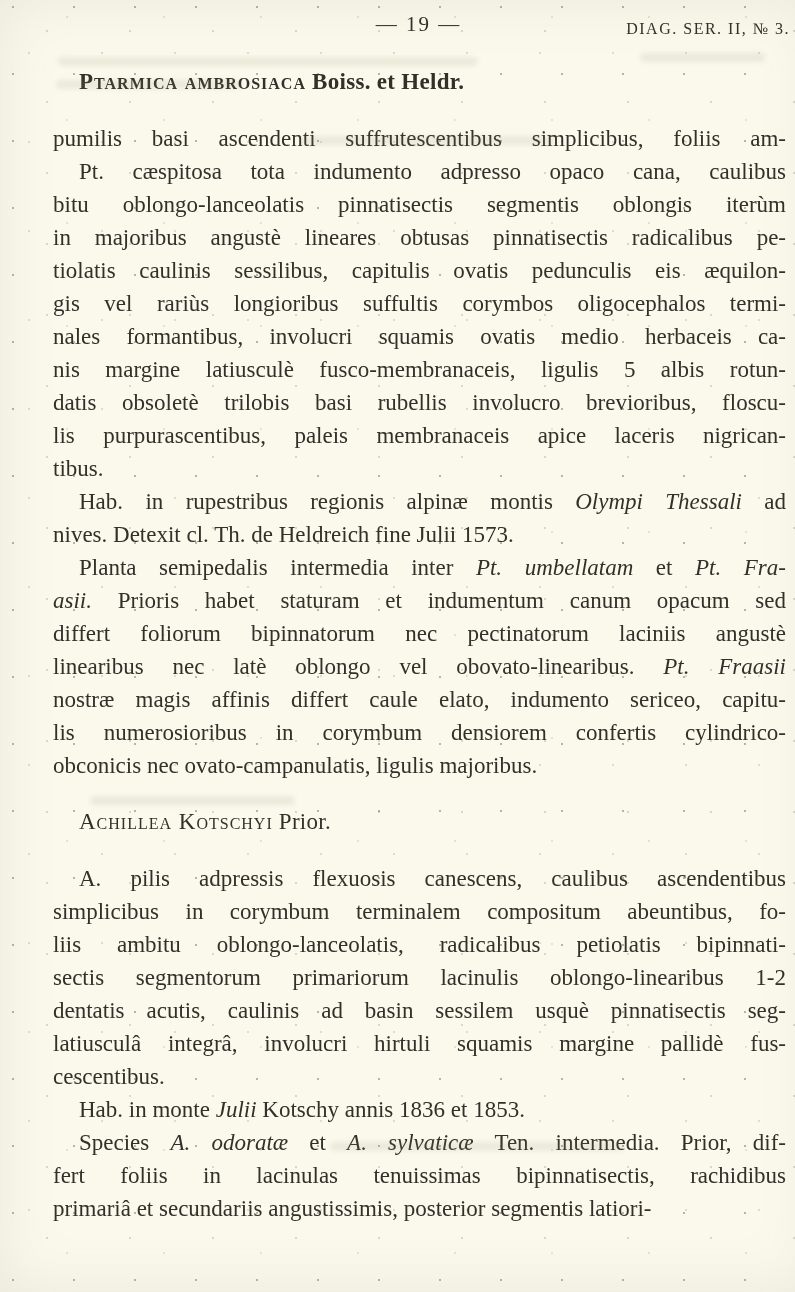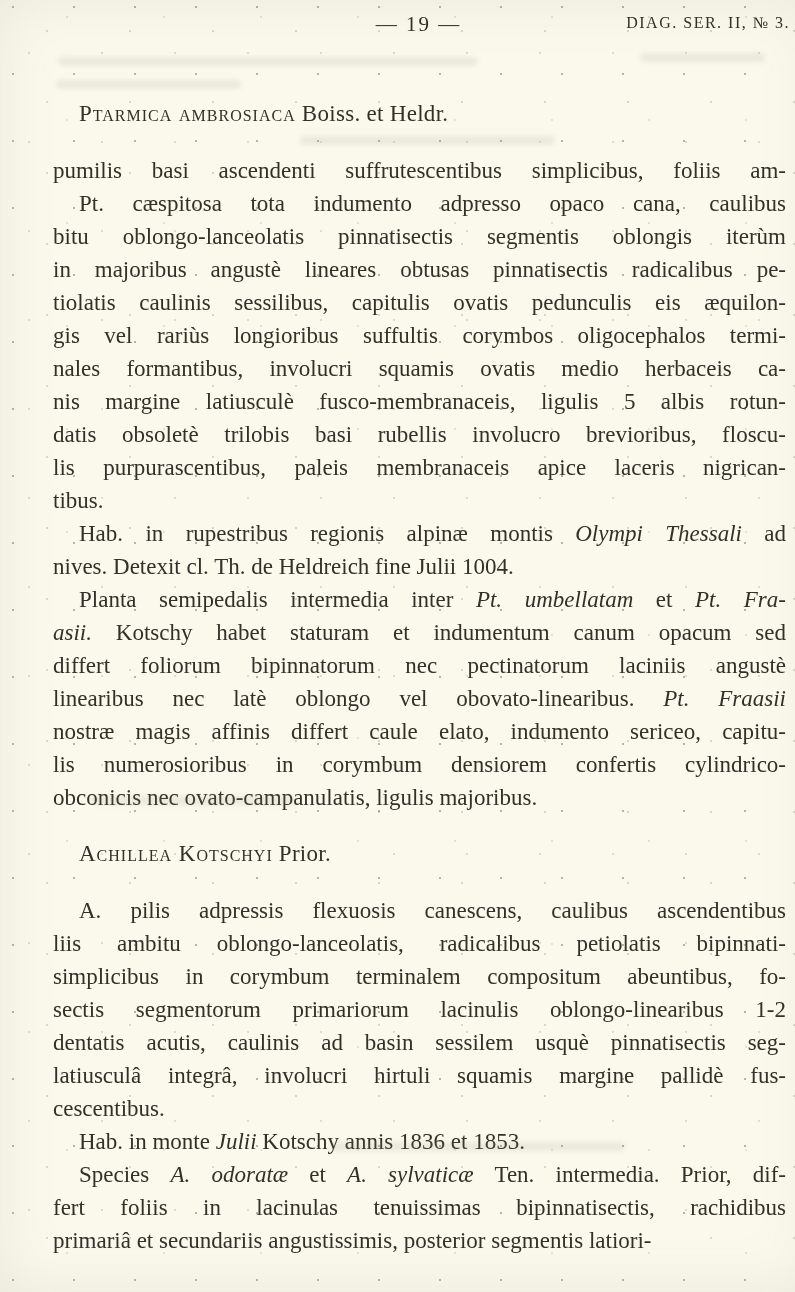--- a/index.html
+++ b/index.html
@@ -25,36 +25,36 @@
   }
 
   
   .running-head { position: relative; height: 34px; padding-top: 10px; }
   .page-number {
     position: absolute; left: 0; right: 0; top: 12px;
     text-align: center;
     font-size: 21px; letter-spacing: 2px;
   }
   .series-label {
-    position: absolute; right: 26px; top: 14px;
+    position: absolute; right: 26px; top: 20px;
     font-size: 16px; letter-spacing: 1.5px;
     white-space: nowrap;
   }
 
   
   .doc { padding: 0 30px 0 32px; }
 
   .heading {
     font-size: 23px;
     line-height: 28px;
     margin: 26px 0;
     text-indent: 26px;
     letter-spacing: .3px;
   }
-  .doc .heading:first-child { margin-top: 56px; }
+  .doc .heading:first-child { margin-top: 24px; font-weight: bold; }
   .heading .sc { font-variant: small-caps; letter-spacing: 1px; }
 
   .para { font-size: 23px; }
   .line {
     line-height: 33px;
     text-align: justify;
     text-align-last: justify;
     white-space: normal;
   }
   .line.last  { text-align-last: left; }
@@ -105,36 +105,36 @@
         <div class="line"><span>tiolatis caulinis sessilibus, capitulis ovatis pedunculis eis æquilon-</span></div>
         <div class="line"><span>gis vel rariùs longioribus suffultis corymbos oligocephalos termi-</span></div>
         <div class="line"><span>nales formantibus, involucri squamis ovatis medio herbaceis ca-</span></div>
         <div class="line"><span>nis margine latiusculè fusco-membranaceis, ligulis 5 albis rotun-</span></div>
         <div class="line"><span>datis obsoletè trilobis basi rubellis involucro brevioribus, floscu-</span></div>
         <div class="line"><span>lis purpurascentibus, paleis membranaceis apice laceris nigrican-</span></div>
         <div class="line last"><span>tibus.</span></div>
       </div>
       <div class="para">
         <div class="line first"><span>Hab. in rupestribus regionis alpinæ montis </span><span class="it">Olympi Thessali</span><span> ad</span></div>
-        <div class="line last"><span>nives. Detexit cl. Th. de Heldreich fine Julii 1004.</span></div>
+        <div class="line last"><span>nives. Detexit cl. Th. de Heldreich fine Julii 1573.</span></div>
       </div>
       <div class="para">
         <div class="line first"><span>Planta semipedalis intermedia inter </span><span class="it">Pt. umbellatam</span><span> et </span><span class="it">Pt. Fra-</span></div>
-        <div class="line"><span class="it">asii.</span><span> Kotschy habet staturam et indumentum canum opacum sed</span></div>
+        <div class="line"><span class="it">asii.</span><span> Prioris habet staturam et indumentum canum opacum sed</span></div>
         <div class="line"><span>differt foliorum bipinnatorum nec pectinatorum laciniis angustè</span></div>
         <div class="line"><span>linearibus nec latè oblongo vel obovato-linearibus. </span><span class="it">Pt. Fraasii</span></div>
         <div class="line"><span>nostræ magis affinis differt caule elato, indumento sericeo, capitu-</span></div>
         <div class="line"><span>lis numerosioribus in corymbum densiorem confertis cylindrico-</span></div>
         <div class="line last"><span>obconicis nec ovato-campanulatis, ligulis majoribus.</span></div>
       </div>
       <div class="heading"><span class="sc">Achillea Kotschyi</span><span> Prior.</span></div>
       <div class="para">
         <div class="line first"><span>A. pilis adpressis flexuosis canescens, caulibus ascendentibus</span></div>
+        <div class="line"><span>simplicibus in corymbum terminalem compositum abeuntibus, fo-</span></div>
         <div class="line"><span>liis ambitu oblongo-lanceolatis, radicalibus petiolatis bipinnati-</span></div>
-        <div class="line"><span>simplicibus in corymbum terminalem compositum abeuntibus, fo-</span></div>
         <div class="line"><span>sectis segmentorum primariorum lacinulis oblongo-linearibus 1-2</span></div>
         <div class="line"><span>dentatis acutis, caulinis ad basin sessilem usquè pinnatisectis seg-</span></div>
         <div class="line"><span>latiusculâ integrâ, involucri hirtuli squamis margine pallidè fus-</span></div>
         <div class="line last"><span>cescentibus.</span></div>
       </div>
       <div class="para">
         <div class="line first last"><span>Hab. in monte </span><span class="it">Julii</span><span> Kotschy annis 1836 et 1853.</span></div>
       </div>
       <div class="para">
         <div class="line first"><span>Species </span><span class="it">A. odoratæ</span><span> et </span><span class="it">A. sylvaticæ</span><span> Ten. intermedia. Prior, dif-</span></div>

